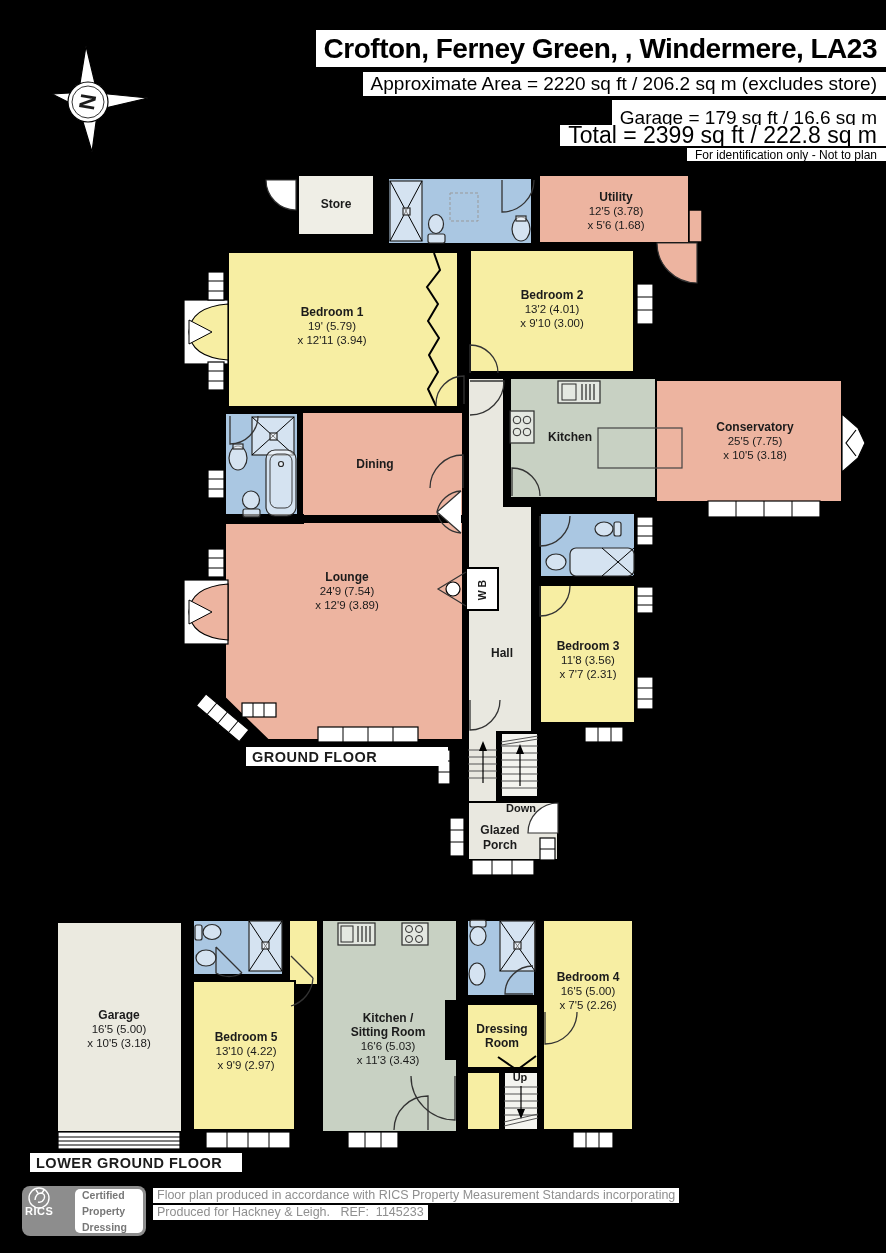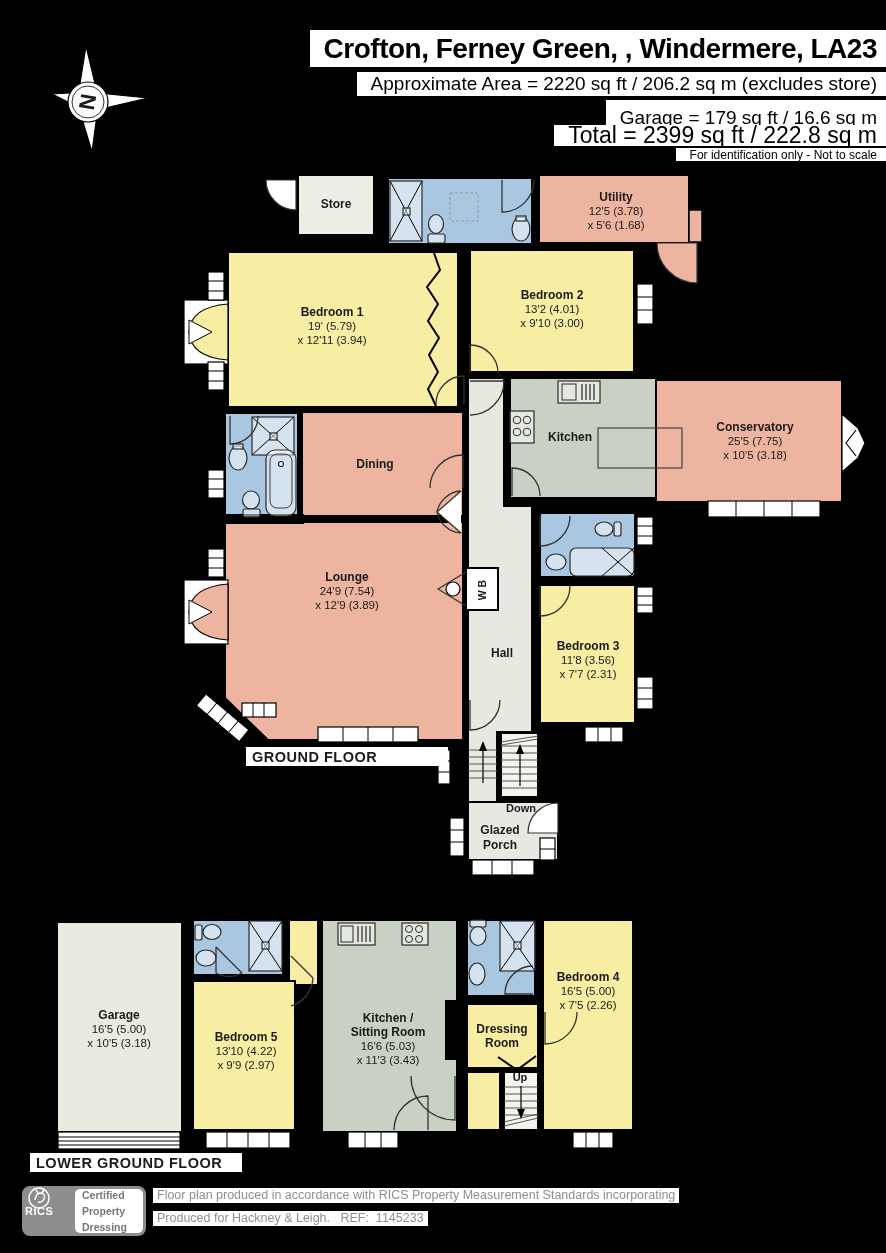--- a/index.html
+++ b/index.html
@@ -3,21 +3,21 @@
 <meta charset="utf-8">
 <style>
   html,body{margin:0;padding:0;background:#000;}
   #stage{position:relative;width:886px;height:1253px;background:#000;overflow:hidden;
          font-family:"Liberation Sans",sans-serif;}
   #stage svg{position:absolute;left:0;top:0;}
 
   
   .strip{position:absolute;right:0;background:#fff;color:#000;white-space:pre;
          display:flex;align-items:center;justify-content:flex-end;
-         padding:0 9px 0 14px;box-sizing:border-box;}
+         padding:0 9px 0 8px;box-sizing:border-box;}
   .strip.title{top:30px;height:37px;font-size:28px;font-weight:bold;letter-spacing:-0.5px;}
   .strip.area {top:72px;height:24px;font-size:19px;}
   .strip.gar  {top:100px;height:36px;font-size:19px;}
   .strip.tot  {top:125px;height:21px;font-size:23px;}
   .strip.ident{top:148px;height:13px;font-size:12px;}
 
   
   text{font-family:"Liberation Sans",sans-serif;fill:#1b1b1b;}
   .rn{font-size:12px;font-weight:bold;text-anchor:middle;}
   .rd{font-size:11.5px;text-anchor:middle;}
@@ -35,21 +35,21 @@
 
   
   .rics{position:absolute;left:22px;top:1186px;width:124px;height:50px;background:#8d8d8d;
         border-radius:8px;display:flex;padding:3px;box-sizing:border-box;}
   .rics-left{width:40px;display:flex;flex-direction:column;justify-content:center;}
   .rics-word{color:#fff;font-weight:bold;font-size:11px;letter-spacing:.5px;line-height:10px;}
   .cert{flex:1;background:#fff;border-radius:5px;margin-left:10px;display:flex;flex-direction:column;
         justify-content:space-between;padding-left:7px;color:#777;font-weight:bold;font-size:10.5px;line-height:12.5px;}
   .flines{position:absolute;left:153px;top:1188px;}
   .fline{display:table;background:#fff;color:#8f8f8f;font-size:12.5px;line-height:15px;
-         padding:0 4px;margin-bottom:8px;white-space:pre;}
+         padding:0 4px;margin-bottom:2px;white-space:pre;}
 </style>
 </head>
 <body>
 
 <div id="stage">
 
 <svg width="886" height="1253" viewBox="0 0 886 1253">
 
   <g>
     <polygon points="86,46 99,100 92,152 77,102" fill="#fff" stroke="#000" stroke-width="1.2"></polygon>
@@ -476,21 +476,21 @@
       <rect x="30" y="1153" width="212" height="19" fill="#fff"></rect>
       <text class="fl" x="36" y="1168">LOWER GROUND FLOOR</text>
     </g>
   </g>
 </svg>
 
   <div class="strip title">Crofton, Ferney Green, , Windermere, LA23</div>
   <div class="strip area">Approximate Area = 2220 sq ft / 206.2 sq m (excludes store)</div>
   <div class="strip gar">Garage = 179 sq ft / 16.6 sq m</div>
   <div class="strip tot">Total = 2399 sq ft / 222.8 sq m</div>
-  <div class="strip ident">For identification only - Not to scale</div>
+  <div class="strip ident">For identification only - Not to plan</div>
 
   <div class="rics">
     <div class="rics-left">
       <svg width="34" height="26" viewBox="0 0 34 26">
         <circle cx="17" cy="12" r="10" fill="none" stroke="#fff" stroke-width="1.4"></circle>
         <path d="M13,14 q1,-7 6,-7 q5,1 3,6 q-2,4 -6,3 M16,7 l-2,-3 M20,7 l2,-3" fill="none" stroke="#fff" stroke-width="1.4"></path>
       </svg>
       <div class="rics-word">RICS</div>
     </div>
     <div class="cert">

